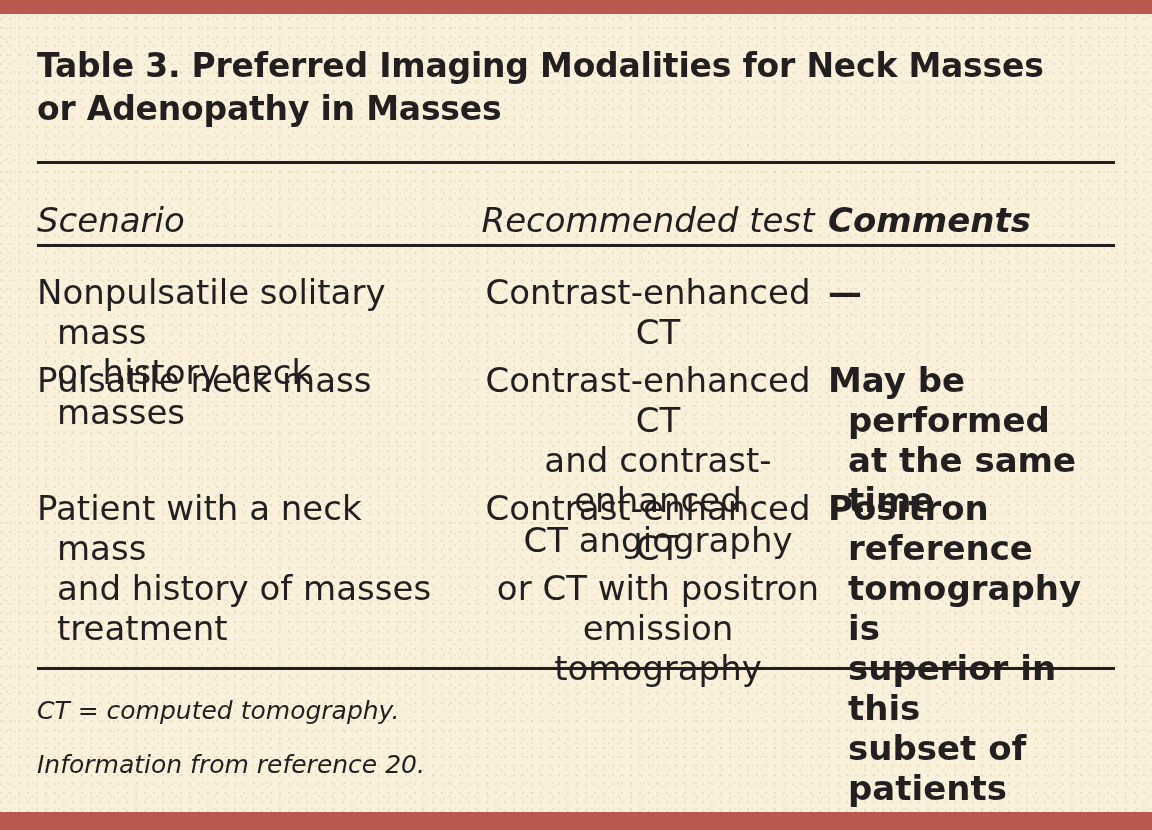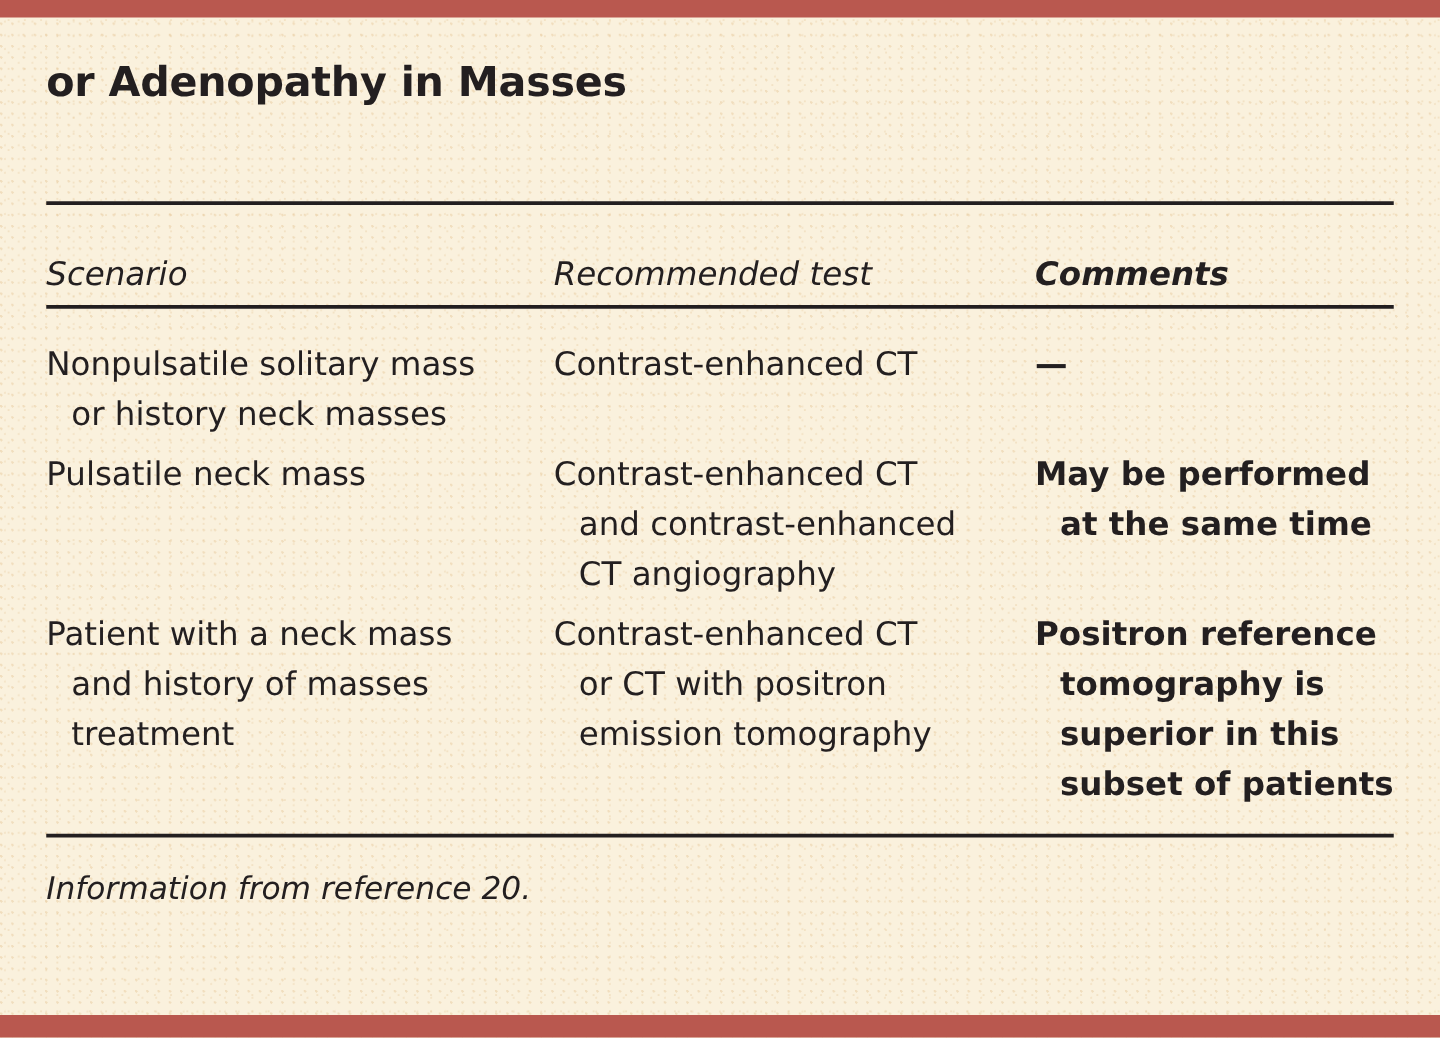--- a/index.html
+++ b/index.html
@@ -74,29 +74,29 @@
   .row {
     position: absolute;
     left: 37px;
     width: 1078px;
   }
 
   .cell {
     position: absolute;
     top: 0;
     color: #231f20;
-    font-size: 26px;
+    font-size: 34px;
     line-height: 40px;
     white-space: pre-line;
     text-indent: -20px;
     padding-left: 20px;
     box-sizing: border-box;
   }
   .cell.c1 { left: 0px;   width: 400px; }
-  .cell.c2 { left: 406px; width: 380px; }
+  .cell.c2 { left: 421px; width: 380px; text-align: center; }
   .cell.c3 { left: 791px; width: 290px; font-weight: bold; }
 
   .header-row .cell {
     font-style: italic;
     text-indent: 0;
     padding-left: 0;
   }
 
   .row.header-row { top: 200px; }
   .row.body-row-0 { top: 272px; }
@@ -120,20 +120,21 @@
 </style>
 </head>
 <body>
 
 <div id="page">
 
   <div class="rule-bar top"></div>
   <div class="rule-bar bottom"></div>
 
   <div class="title">
+    <span class="line">Table 3. Preferred Imaging Modalities for Neck Masses</span>
     <span class="line">or Adenopathy in Masses</span>
   </div>
 
   <div class="hrule r-top"></div>
   <div class="hrule r-header"></div>
   <div class="hrule r-bottom"></div>
 
   <div class="table-area">
 
     <div class="row header-row">
@@ -167,16 +168,17 @@
 emission tomography</div>
       <div class="cell c3">Positron reference
 tomography is
 superior in this
 subset of patients</div>
     </div>
 
   </div>
 
   <div class="footnotes">
+    <div class="footnote">CT = computed tomography.</div>
     <div class="footnote">Information from reference 20.</div>
   </div>
 
 </div>
 
 </body></html>

